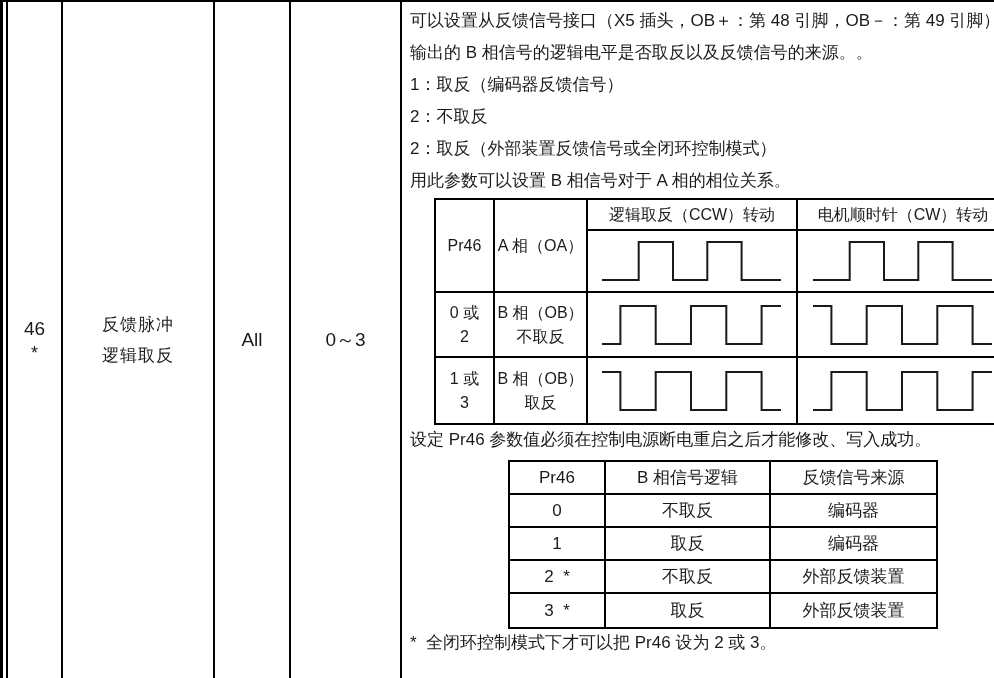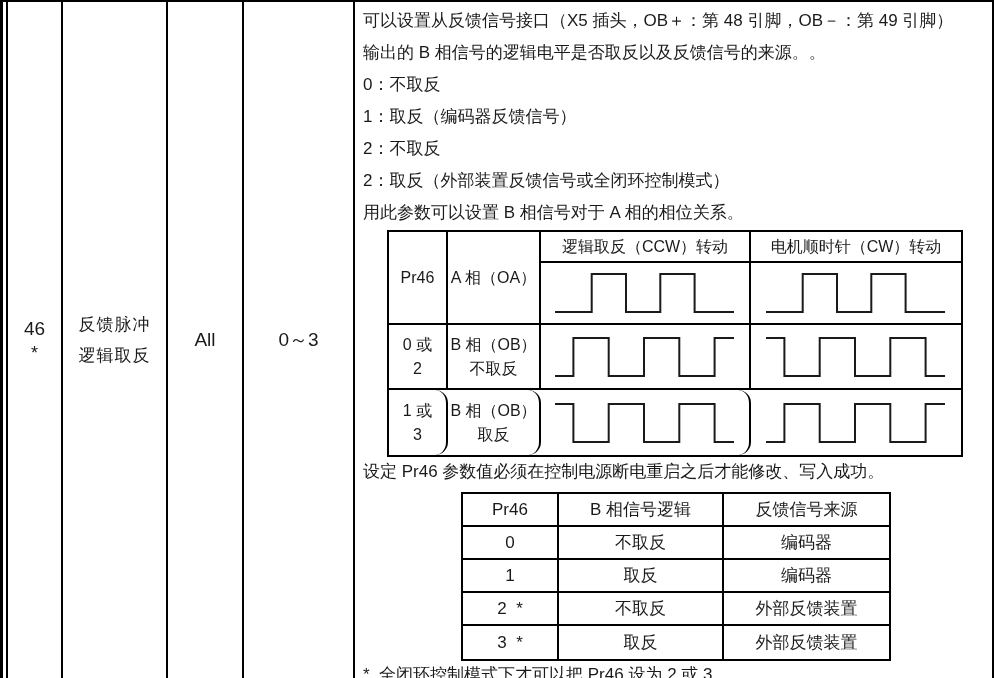--- a/index.html
+++ b/index.html
@@ -6,21 +6,21 @@
   body { background:#e8e8e8; font-family:"Liberation Sans","DejaVu Sans",sans-serif; }
   .page {
     width:994px; height:678px; background:#ffffff; color:#1a1a1a;
     display:flex; overflow:hidden; position:relative;
     border-top:2px solid #000; border-left:3px solid #000;
   }
   .leftgap { width:3px; flex:none; background:#fff; }
   .col { flex:none; border-left:2px solid #000; display:flex; flex-direction:column;
          align-items:center; justify-content:center; text-align:center; }
   .col-param { width:55px;text-align:center; }
-  .col-name  { width:105px; }
+  .col-name  { width:152px; }
   .col-mode  { width:76px; }
   .col-range { width:111px; }
   .col-desc  { flex:1; border-left:2px solid #000; border-right:2px solid #000;
                display:block; padding:3px 10px 0 8px; }
   .col-param .v1 { font-size:19px; line-height:26px; }
   .col-param .v2 { font-size:18px; line-height:22px; }
   .col-name div { font-size:17px; line-height:31px; letter-spacing:1px; }
   .col-mode div { font-size:19px; }
   .col-range div { font-size:19px; }
 
@@ -30,21 +30,21 @@
   .wtable {
     margin:1px 0 0 24px; width:576px;
     display:grid; grid-template-columns:59px 93px 210px 210px;
     grid-template-rows:31px 62px 65px 65px;
     border:2px solid #000; background:#fff;
   }
   .wc { border-right:2px solid #000; border-bottom:2px solid #000;
         display:flex; flex-direction:column; align-items:center; justify-content:center;
         font-size:16px; line-height:24px; overflow:hidden; }
   .wc.nr { border-right:none; }
-  .wc.nb { border-bottom:none;border-radius:13px; }
+  .wc.nb { border-bottom:none; }
   .w-param-a { grid-column:1; grid-row:1/3; }
   .w-label-a { grid-column:2; grid-row:1/3; }
   .w-h-ccw { grid-column:3; grid-row:1; }
   .w-h-cw  { grid-column:4; grid-row:1;align-items:center; }
   .w-a-ccw { grid-column:3; grid-row:2; }
   .w-a-cw  { grid-column:4; grid-row:2; }
   .r3c1 { grid-column:1; grid-row:3;align-items:center; } .r3c2 { grid-column:2; grid-row:3; }
   .r3c3 { grid-column:3; grid-row:3; } .r3c4 { grid-column:4; grid-row:3; }
   .r4c1 { grid-column:1; grid-row:4; } .r4c2 { grid-column:2; grid-row:4; }
   .r4c3 { grid-column:3; grid-row:4; } .r4c4 { grid-column:4; grid-row:4; }
@@ -84,21 +84,20 @@
     <div>All</div>
   </div>
 
   <div class="col col-range">
     <div>0～3</div>
   </div>
 
   <div class="col-desc">
     <div class="dline">可以设置从反馈信号接口（X5 插头，OB＋：第 48 引脚，OB－：第 49 引脚）</div>
     <div class="dline">输出的 B 相信号的逻辑电平是否取反以及反馈信号的来源。。</div>
-    <div class="dline">0：不取反</div>
     <div class="dline">1：取反（编码器反馈信号）</div>
     <div class="dline">2：不取反</div>
     <div class="dline">2：取反（外部装置反馈信号或全闭环控制模式）</div>
     <div class="dline">用此参数可以设置 B 相信号对于 A 相的相位关系。</div>
 
     <div class="wtable">
       <div class="wc w-param-a">
         <div>Pr46</div>
       </div>
       <div class="wc w-label-a">

